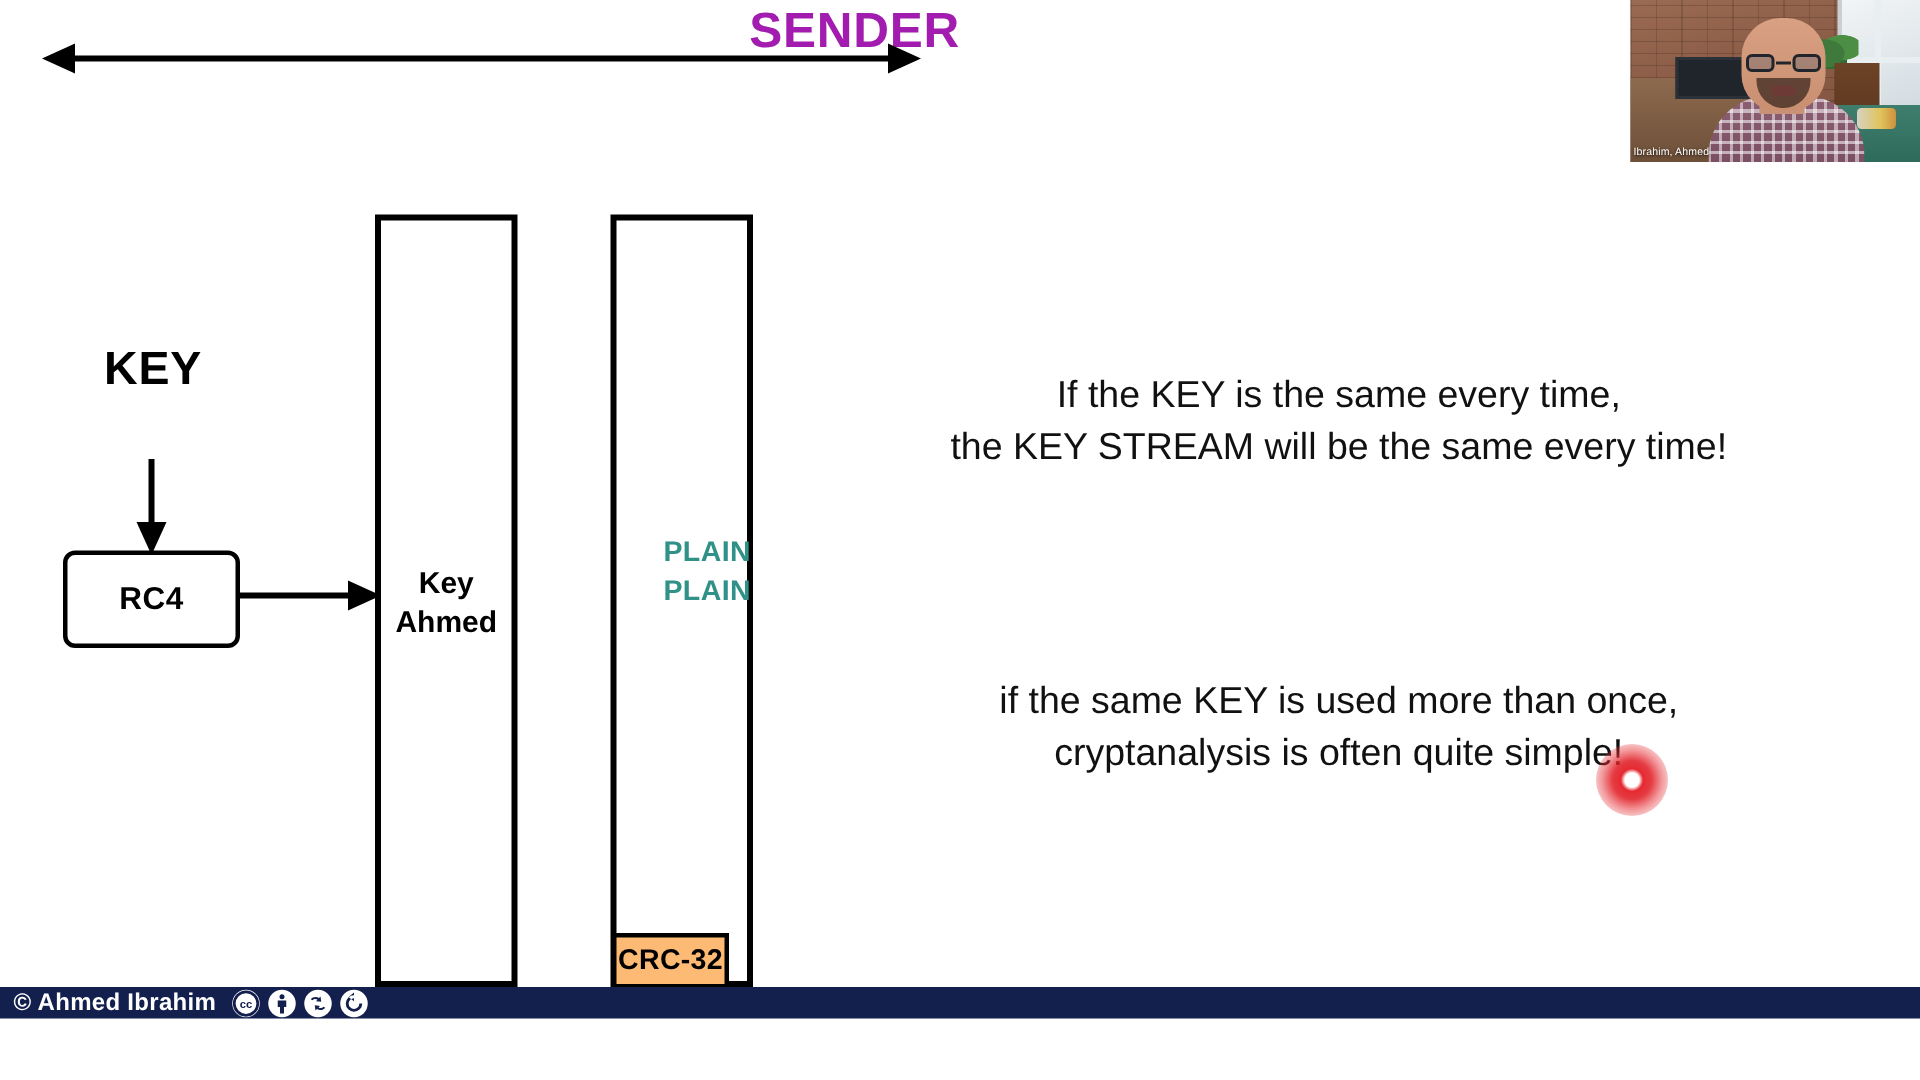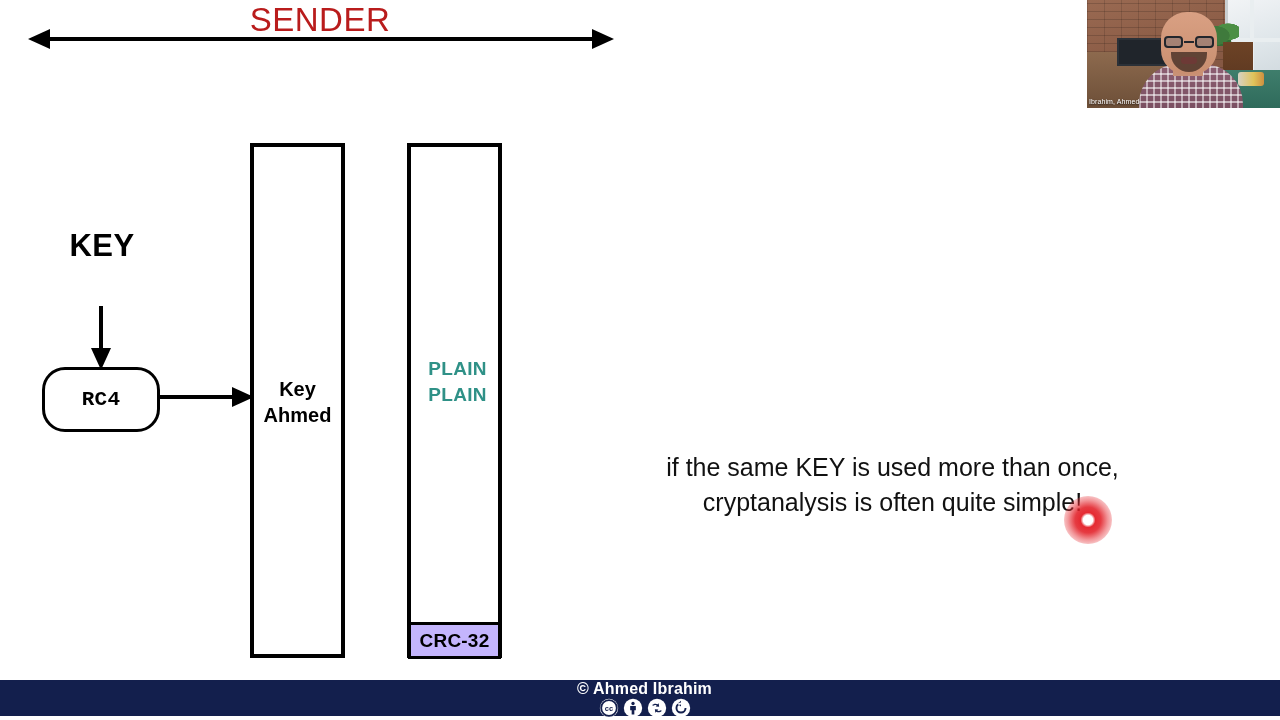--- a/index.html
+++ b/index.html
@@ -22,26 +22,26 @@
     height: 720px;
     background: #ffffff;
   }
 
   
   .sender-title {
     position: absolute;
     left: 0px;
     top: 2px;
     width: 640px;
-    text-align: center;
+    text-align: right;
     font-size: 33px;
-    color: #b91c1c;
+    color: #a21caf;
     letter-spacing: 0.5px;
     line-height: 36px;
-    font-weight: 400;
+    font-weight: 700;
   }
   .sender-arrow {
     position: absolute;
     left: 28px;
     top: 24px;
     width: 586px;
     height: 30px;
   }
 
   
@@ -75,27 +75,26 @@
   }
 
   
   .rc4-box {
     position: absolute;
     left: 42px;
     top: 367px;
     width: 118px;
     height: 65px;
     border: 3px solid #000000;
-    border-radius: 23px;
+    border-radius: 8px;
     box-sizing: border-box;
     background: #ffffff;
     display: flex;
     align-items: center;
     justify-content: center;
-    font-family: Liberation Mono, monospace;
   }
   .rc4-box span {
     font-size: 21px;
     font-weight: 700;
     color: #000000;
     letter-spacing: 0.3px;
   }
 
   .rc4-to-ks-arrow {
     position: absolute;
@@ -134,38 +133,38 @@
     left: 407px;
     top: 143px;
     width: 95px;
     height: 515px;
     border: 4px solid #000000;
     box-sizing: border-box;
     background: #ffffff;
   }
   .plaintext-label {
     position: absolute;
-    left: 410px;
+    left: 424px;
     top: 356px;
     width: 95px;
     text-align: center;
     font-size: 19px;
     font-weight: 700;
     line-height: 26px;
     letter-spacing: 0.3px;
   }
   .crc-box {
     position: absolute;
     left: 408px;
     top: 622px;
-    width: 93px;
+    width: 78px;
     height: 37px;
     border: 3px solid #000000;
     box-sizing: border-box;
-    background: #c4b5fd;
+    background: #fdba74;
     display: flex;
     align-items: center;
     justify-content: center;
   }
   .crc-box span {
     font-size: 19px;
     font-weight: 700;
     color: #000000;
     letter-spacing: 0.2px;
   }
@@ -343,27 +342,26 @@
     color: #ffffff;
     font-family: "Liberation Sans", sans-serif;
     text-shadow: 0 1px 2px rgba(0,0,0,0.85);
     letter-spacing: 0.1px;
   }
 
   
   .footer {
     position: absolute;
     left: 0;
-    top: 680px;
+    top: 658px;
     width: 1280px;
-    height: 36px;
+    height: 21px;
     background: #131f4d;
     display: flex;
     align-items: center;
-    flex-direction: column;
   }
   .footer-credit {
     margin-left: 9px;
     color: #ffffff;
     font-size: 16px;
     font-weight: 700;
     letter-spacing: 0.2px;
     white-space: nowrap;
   }
   .cc-icons {
@@ -413,20 +411,24 @@
 
   <div class="plaintext-box"></div>
   <div class="plaintext-label" id="pt-label" style="color: rgb(47, 145, 135);">
     <div>PLAIN</div>
     <div>PLAIN</div>
   </div>
   <div class="crc-box">
     <span>CRC-32</span>
   </div>
 
+  <div class="note note-1">
+    <span class="ln">If the KEY is the same every time,</span>
+    <span class="ln">the KEY STREAM will be the same every time!</span>
+  </div>
   <div class="note note-2">
     <span class="ln">if the same KEY is used more than once,</span>
     <span class="ln">cryptanalysis is often quite simple!</span>
   </div>
 
   <div class="click-highlight"></div>
 
   <div class="webcam">
     <div class="wc-wall"></div>
     <div class="wc-window"></div>

